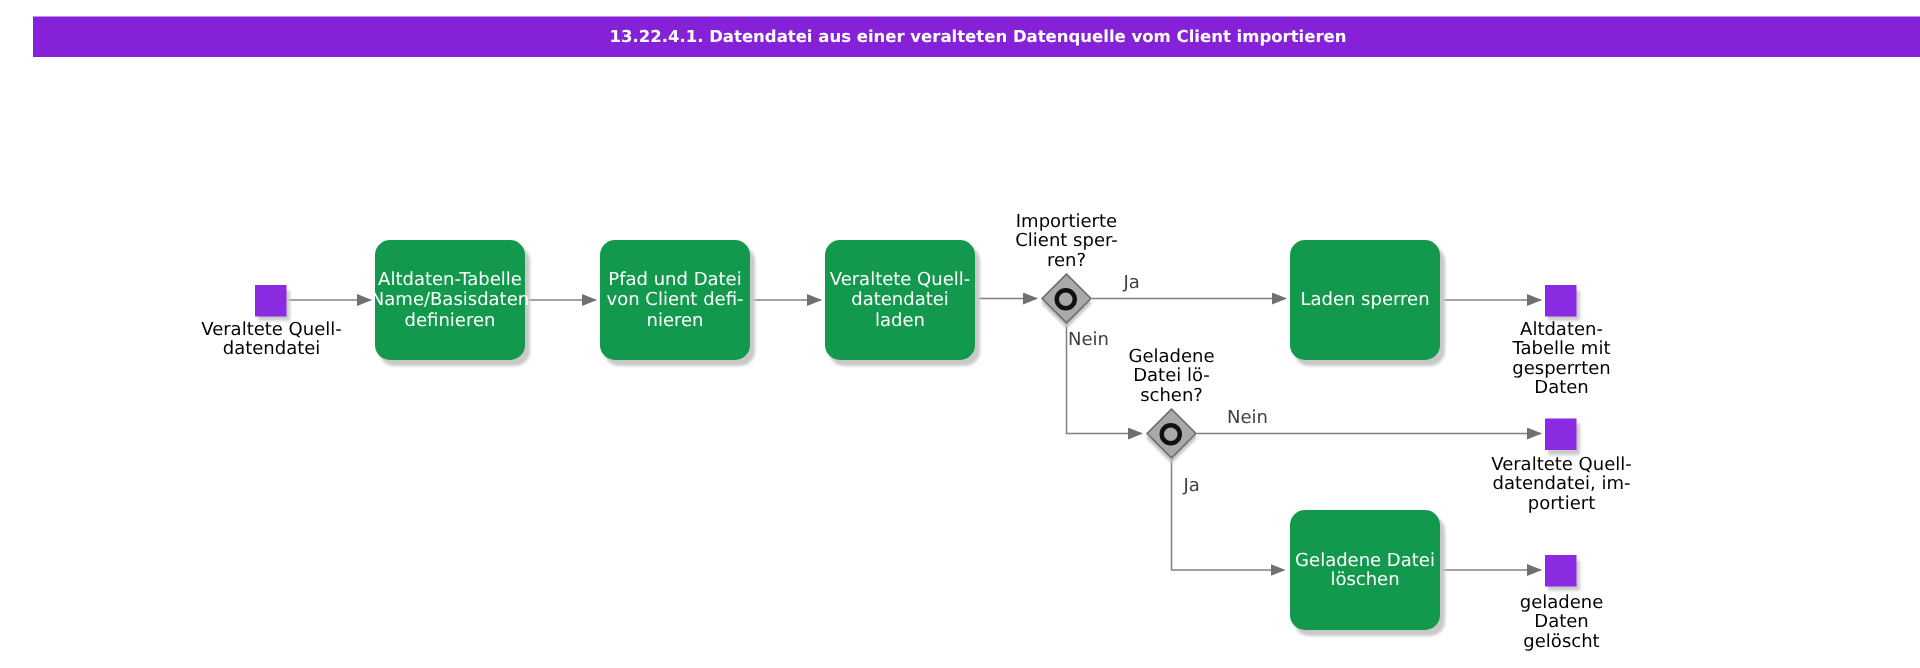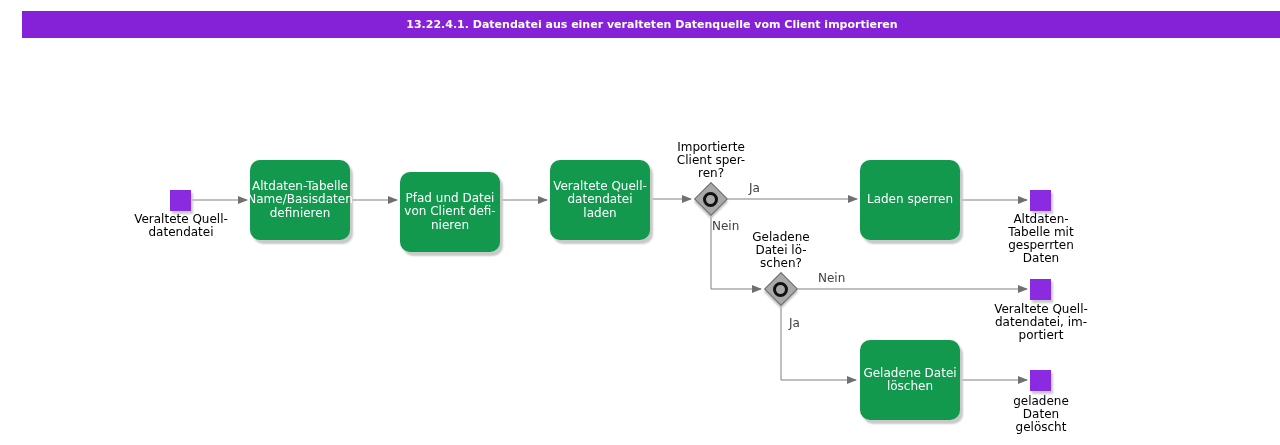--- a/index.html
+++ b/index.html
@@ -75,21 +75,21 @@
 
   <div class="event" style="left:170px; top:190px;"></div>
   <div class="node-label" style="left:121px; top:213px; width:120px;">Veraltete Quell-
 datendatei</div>
 
   <div class="task" style="left:250px; top:160px;">
     <span>Altdaten-Tabelle
 Name/Basisdaten
 definieren</span>
   </div>
-  <div class="task" style="left:400px; top:172px;">
+  <div class="task" style="left:400px; top:160px;">
     <span>Pfad und Datei
 von Client defi-
 nieren</span>
   </div>
   <div class="task" style="left:550px; top:160px;">
     <span>Veraltete Quell-
 datendatei laden</span>
   </div>
   <div class="task" style="left:860px; top:340px;">
     <span>Geladene Datei

